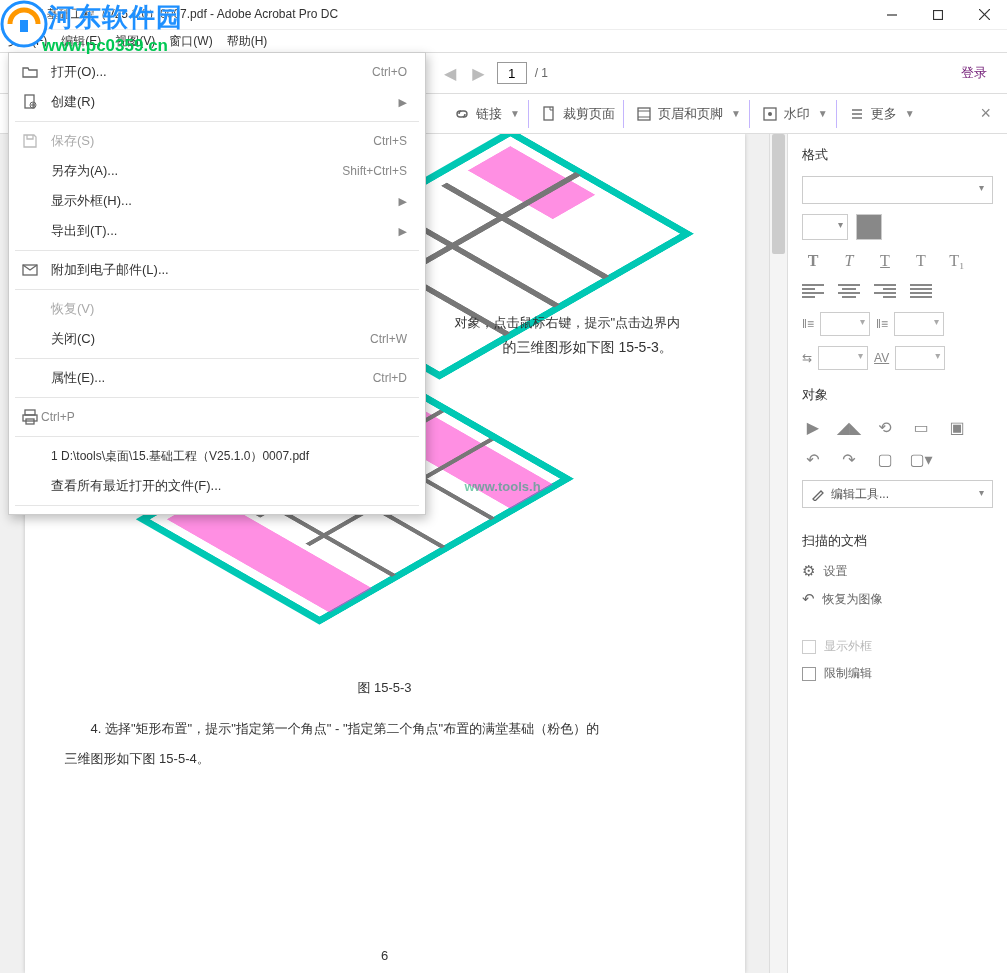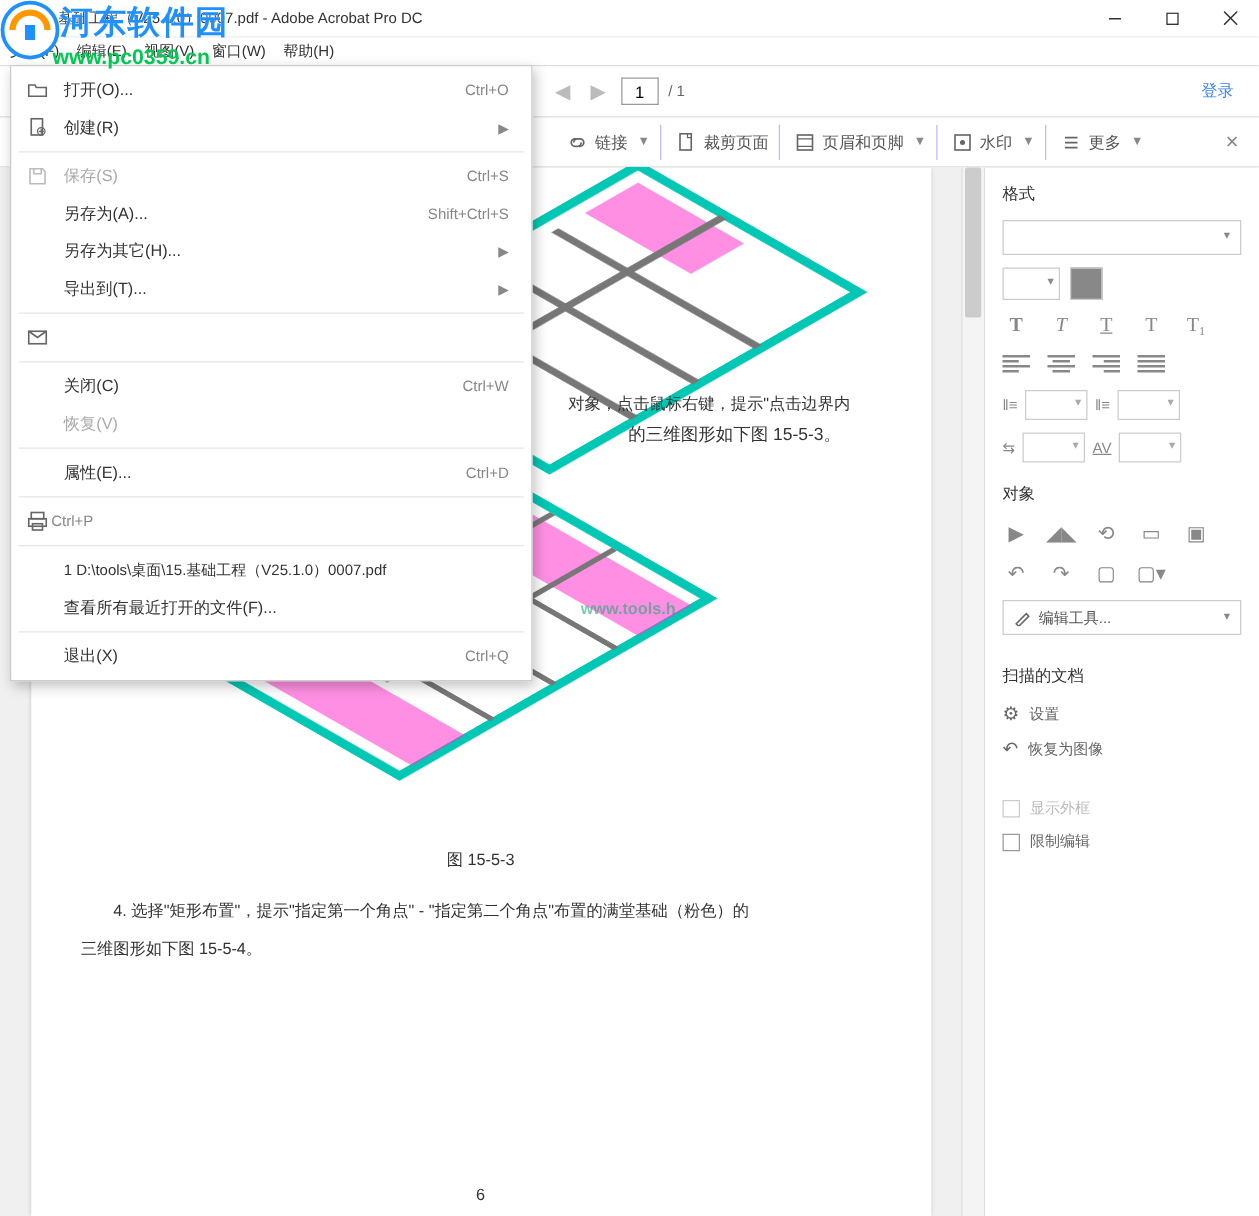--- a/index.html
+++ b/index.html
@@ -9,21 +9,21 @@
   .titlebar .title { flex: 1; font-size: 12px; color: #333; }
   .titlebar .winbtns { display: flex; }
   .titlebar .winbtn { width: 46px; height: 30px; display: flex; align-items: center; justify-content: center; color: #333; font-size: 11px; }
   .menubar { height: 22px; display: flex; align-items: center; padding-left: 8px; gap: 14px; font-size: 12px; color: #333; position: relative; }
   .menubar .item { cursor: default; }
   .pagenav { height: 42px; border-top: 1px solid #ddd; border-bottom: 1px solid #ddd; display: flex; align-items: center; position: relative; }
   .pagenav .inner { display: flex; align-items:center; gap:8px; margin-left: 440px; }
   .pagenav .arrow { color:#bbb; font-size:16px; padding:0 4px; }
   .pagenav input { width:30px; height:22px; text-align:center; border:1px solid #999; }
   .pagenav .count { color:#666; }
-  .pagenav .login { margin-left:auto; margin-right:20px; color:#3b82f6; font-size:13px; }
+  .pagenav .login { margin-left:auto; margin-right:20px; color:#701a75; font-size:13px; }
   .toolbar { height: 40px; border-bottom:1px solid #ddd; display:flex; align-items:center; padding:0 10px; gap:4px; position:relative; }
   .toolbar .tbtn { display:flex; align-items:center; gap:6px; padding:4px 8px; color:#555; font-size:13px; border-right:1px solid #c4b5fd; height:28px; }
   .toolbar .tbtn svg { width:16px; height:16px; }
   .toolbar .tdrop { font-size:10px; color:#888; padding-left:2px; }
   .toolbar .spacer { margin-left:432px; }
   .toolbar .close { margin-left:auto; font-size:18px; color:#888; padding:0 6px; }
   .main { display:flex; height: calc(100% - 134px); }
   .doc { flex:1; background:#f0f0f0; position:relative; overflow:hidden; }
   .page { background:#fff; margin:0 auto; width: 720px; height:100%; position:relative; box-shadow:0 0 4px rgba(0,0,0,0.2); }
   .scrollbar { width:18px; background:#f4f4f4; border-left:1px solid #ddd; position:relative; }
@@ -352,46 +352,47 @@
     <span class="mlabel">保存(S)</span>
     <span class="mshort">Ctrl+S</span>
   </div>
   <div class="mi">
     <span class="micon"></span>
     <span class="mlabel">另存为(A)...</span>
     <span class="mshort">Shift+Ctrl+S</span>
   </div>
   <div class="mi">
     <span class="micon"></span>
-    <span class="mlabel">另存为其它(H)...</span>
+    <span class="mlabel">显示外框(H)...</span>
     <span class="msub">▶</span>
   </div>
   <div class="mi">
     <span class="micon"></span>
     <span class="mlabel">导出到(T)...</span>
     <span class="msub">▶</span>
   </div>
   <div class="sep"></div>
   <div class="mi">
     <span class="micon">
       <svg width="18" height="18" viewBox="0 0 18 18">
           <rect x="2" y="4" width="14" height="10" fill="none" stroke="#666" stroke-width="1.3"></rect>
           <path d="M2 4l7 5 7-5" fill="none" stroke="#666" stroke-width="1.3"></path>
         </svg>
     </span>
-  </div>
-  <div class="sep"></div>
+    <span class="mlabel">附加到电子邮件(L)...</span>
+  </div>
+  <div class="sep"></div>
+  <div class="mi disabled">
+    <span class="micon"></span>
+    <span class="mlabel">恢复(V)</span>
+  </div>
   <div class="mi">
     <span class="micon"></span>
     <span class="mlabel">关闭(C)</span>
     <span class="mshort">Ctrl+W</span>
-  </div>
-  <div class="mi disabled">
-    <span class="micon"></span>
-    <span class="mlabel">恢复(V)</span>
   </div>
   <div class="sep"></div>
   <div class="mi">
     <span class="micon"></span>
     <span class="mlabel">属性(E)...</span>
     <span class="mshort">Ctrl+D</span>
   </div>
   <div class="sep"></div>
   <div class="mi">
     <span class="micon">
@@ -406,24 +407,19 @@
   <div class="sep"></div>
   <div class="mi">
     <span class="micon"></span>
     <span class="mlabel" style="font-size:12px;">1 D:\tools\桌面\15.基础工程（V25.1.0）0007.pdf</span>
   </div>
   <div class="mi">
     <span class="micon"></span>
     <span class="mlabel">查看所有最近打开的文件(F)...</span>
   </div>
   <div class="sep"></div>
-  <div class="mi">
-    <span class="micon"></span>
-    <span class="mlabel">退出(X)</span>
-    <span class="mshort">Ctrl+Q</span>
-  </div>
 </div>
 
 <div class="red-box" style="left:14px; top:59px; width:142px; height:28px;"></div>
 <svg class="red-arrow" style="position:absolute; left:160px; top:66px;" width="52" height="16" viewBox="0 0 52 16">
   <line x1="50" y1="8" x2="8" y2="8" stroke="#e33" stroke-width="2.5"></line>
   <polygon points="0,8 12,2 12,14" fill="#e33"></polygon>
 </svg>
 
 </body></html>

